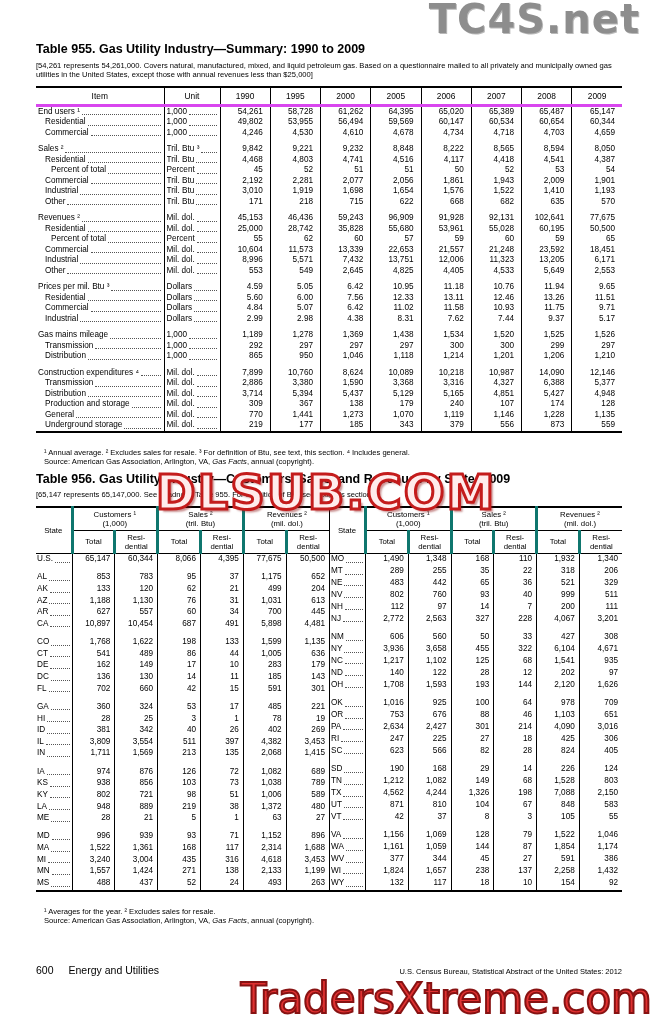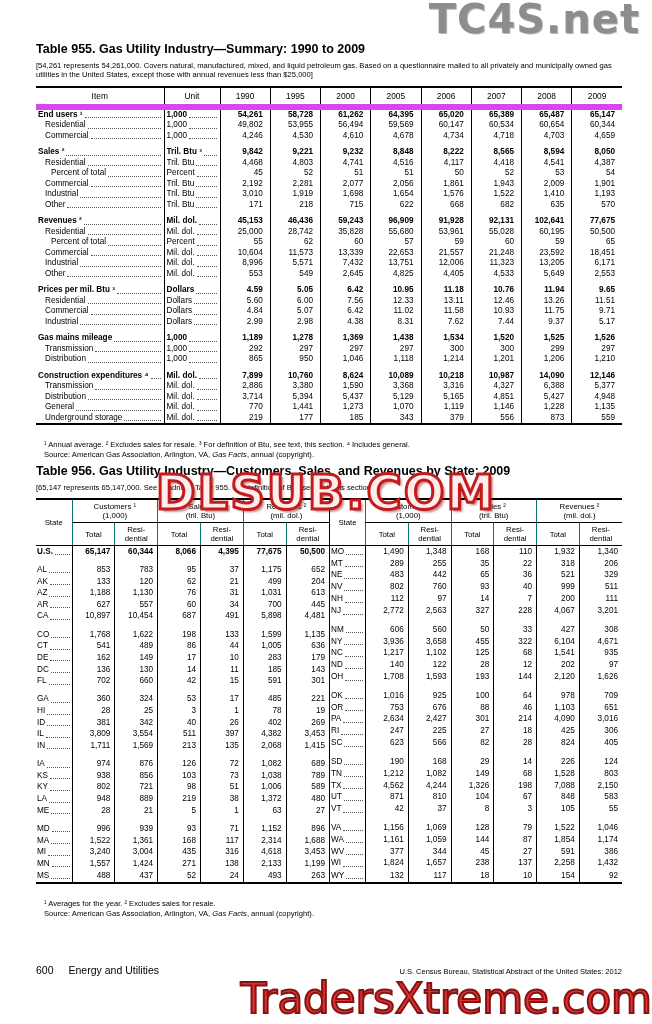--- a/index.html
+++ b/index.html
@@ -8,37 +8,37 @@
 .wm-top{position:absolute;top:-4px;right:12px;font-size:40px;font-weight:bold;color:#8d8d8d;letter-spacing:1px;z-index:6;font-family:"DejaVu Sans",sans-serif;text-shadow:1px 1px 0 #b9b9b9}
 .wm-mid{position:absolute;top:464px;left:50%;transform:translateX(-50%);font-size:48px;font-weight:bold;color:#ffecec;-webkit-text-stroke:3px #c41c1c;letter-spacing:2px;z-index:6;white-space:nowrap;font-family:"DejaVu Sans",sans-serif;text-shadow:3px 3px 2px rgba(140,20,20,.45)}
 .wm-bottom{position:absolute;top:974px;right:0;font-size:42px;font-weight:normal;color:#e03131;-webkit-text-stroke:2px #871212;z-index:6;white-space:nowrap;font-family:"DejaVu Sans",sans-serif}
 .t-title{font-size:12.5px;font-weight:bold;margin-bottom:4px;line-height:14.5px}
 #t956-title{max-width:520px;margin-top:5px}
 .headnote{font-size:7.6px;line-height:9.5px;margin-bottom:6px}
 .footnote{font-size:7.6px;line-height:9.5px;margin-top:15px;padding-left:8px}
 .source{font-size:7.6px;line-height:9.5px;padding-left:8px}
 table{border-collapse:collapse;width:100%;table-layout:fixed}
 .t955{border-top:2px solid #000;border-bottom:2px solid #000}
-.t955 th{font-weight:normal;font-size:8.4px;padding:3px 2px;border-bottom:6px solid #d946ef;text-align:center}
+.t955 th{font-weight:normal;font-size:8.4px;padding:3px 2px;border-bottom:3px solid #d946ef;text-align:center}
 .t955 th+th{border-left:1px solid #000}
 .t955 td{font-size:8.2px;line-height:10.5px;height:10.5px;padding:0 2px;overflow:hidden;white-space:nowrap}
 .t955 td.unit,.t955 td.num{border-left:1px solid #000}
 .t955 td.num{text-align:right;padding-right:7px}
 .sw{display:flex;align-items:flex-end;overflow:hidden}
 .sw .lb{white-space:nowrap}
 .sw .ldr{flex:1 1 2px;border-bottom:1px dotted #555;margin:0 1px 2px 2px;min-width:2px}
 td.ind1 .sw{padding-left:7px}
 td.ind2 .sw{padding-left:13px}
-tr.b{font-weight:bold}
+tr.b{font-weight:normal}
 tr.gap td{height:6px !important;line-height:6px}
 .t956-wrap{display:flex;align-items:stretch}
 .t956{border-top:2px solid #000;border-bottom:2px solid #000;width:50%;height:386px}
 #t956R{border-left:1px solid #000}
 .t956 th{font-weight:normal;font-size:7.8px;line-height:9px;padding:2px 1px;border-bottom:1px solid #000;text-align:center;vertical-align:middle}
-.t956 th.grp,.t956 th.sub{border-left:1px solid #0f766e}
+.t956 th.grp,.t956 th.sub{border-left:3px solid #0f766e}
 .t956 td{font-size:8.2px;line-height:10.5px;height:10.5px;padding:0 1px;overflow:hidden;white-space:nowrap}
 .t956 td.num{border-left:1px solid #000;text-align:right;padding-right:4px}
 .footer{position:absolute;left:36px;right:30px;top:964px;display:flex;justify-content:space-between;align-items:flex-end;z-index:1}
 .f-left{font-size:10.5px}
 .f-left .pgnum{margin-right:15px}
 .f-right{font-size:7.5px}
 i{font-style:italic}
 </style>
 </head>
 <body>
@@ -672,20 +672,42 @@
             <td class="num">5,437</td>
             <td class="num">5,129</td>
             <td class="num">5,165</td>
             <td class="num">4,851</td>
             <td class="num">5,427</td>
             <td class="num">4,948</td>
           </tr>
           <tr>
             <td class="stub ind1">
               <div class="sw">
+                <span class="lb">Production and storage</span>
+                <span class="ldr"></span>
+              </div>
+            </td>
+            <td class="unit">
+              <div class="sw">
+                <span class="lb">Mil. dol.</span>
+                <span class="ldr"></span>
+              </div>
+            </td>
+            <td class="num">309</td>
+            <td class="num">367</td>
+            <td class="num">138</td>
+            <td class="num">179</td>
+            <td class="num">240</td>
+            <td class="num">107</td>
+            <td class="num">174</td>
+            <td class="num">128</td>
+          </tr>
+          <tr>
+            <td class="stub ind1">
+              <div class="sw">
                 <span class="lb">General</span>
                 <span class="ldr"></span>
               </div>
             </td>
             <td class="unit">
               <div class="sw">
                 <span class="lb">Mil. dol.</span>
                 <span class="ldr"></span>
               </div>
             </td>

